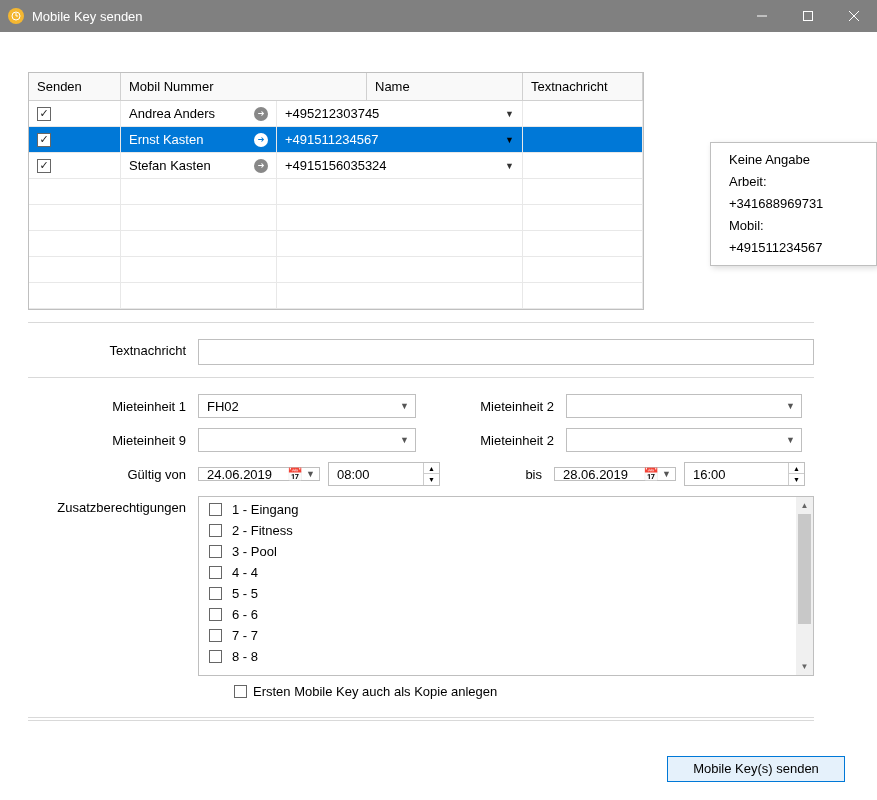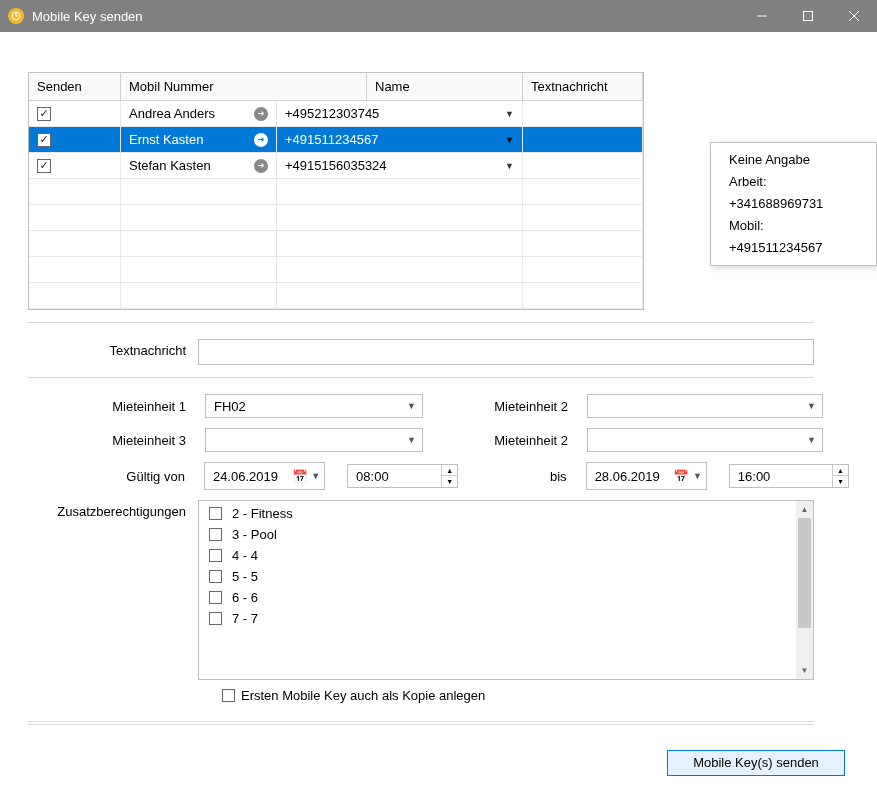--- a/index.html
+++ b/index.html
@@ -30,40 +30,40 @@
   .arrow-circ { width:14px; height:14px; border-radius:50%; background:#888; display:inline-flex; align-items:center; justify-content:center; }
   .row.selected .arrow-circ { background:#fff; }
   .arrow-circ::after { content:"➔"; font-size:8px; color:#fff; }
   .row.selected .arrow-circ::after { color:#0078d7; }
   .dd { font-size:9px; color:#333; }
   .row.selected .dd { color:#000; }
   .divider { border-top:1px solid #d9d9d9; margin: 10px 0 16px 0; width: 786px; }
   .textinput { width:616px; height:26px; border:1px solid #bfbfbf; padding:2px 4px; }
   .combo { height:24px; border:1px solid #bfbfbf; background:#fff; display:flex; align-items:center; justify-content:space-between; padding:0 6px 0 8px; }
   .combo .arr { font-size:9px; color:#555; }
-  .form-row { display:flex; align-items:center; margin-bottom:10px;gap:7px; }
+  .form-row { display:flex; align-items:center; margin-bottom:10px; }
   .lbl { text-align:right; padding-right:12px; }
-  .datebox { height:28px; border:1px solid #bfbfbf; background:#fff; display:flex; align-items:center; padding:0 4px 0 8px; }
+  .datebox { height:14px; border:1px solid #bfbfbf; background:#fff; display:flex; align-items:center; padding:0 4px 0 8px; }
   .datebox .cal { width:18px; text-align:center; }
   .datebox .arr { font-size:9px; color:#555; margin-left:2px; }
   .spin { height:24px; border:1px solid #bfbfbf; background:#fff; display:flex; align-items:center; }
   .spin .val { flex:1; padding-left:8px; }
   .spin .btns { width:16px; display:flex; flex-direction:column; border-left:1px solid #ccc; }
   .spin .btns div { height:11px; font-size:7px; text-align:center; line-height:11px; border-bottom:1px solid #ccc; }
   .spin .btns div:last-child { border-bottom:none; }
   .listbox { width:616px; height:180px; border:1px solid #bfbfbf; position:relative; background:#fff; }
   .listbox-inner { position:absolute; left:0; top:0; right:17px; bottom:0; overflow:hidden; padding:2px 0; }
   .listitem { display:flex; align-items:center; padding:2px 10px; height:21px; }
   .listitem .chk2 { width:13px; height:13px; border:1px solid #666; margin-right:10px; }
   .scrollbar { position:absolute; right:0; top:0; bottom:0; width:17px; background:#f0f0f0; }
   .scrollbar .up, .scrollbar .down { height:17px; text-align:center; font-size:8px; line-height:17px; color:#666; }
   .scrollbar .thumb { position:absolute; top:17px; left:2px; right:2px; height:110px; background:#c8c8c8; }
-  .copychk-row { display:flex; align-items:center; margin-top:8px; margin-left:4px;padding-left:20px; }
+  .copychk-row { display:flex; align-items:center; margin-top:8px; margin-left:16px;padding-left:20px; }
   .copychk-row .chk2 { width:13px; height:13px; border:1px solid #666; margin-right:6px; }
-  .footer { position:absolute; right:32px; bottom:24px; }
+  .footer { position:absolute; right:32px; bottom:18px; }
   .sendbtn { width:178px; height:26px; border:1px solid #0078d7; background:#e5f1fb; text-align:center; line-height:24px; }
   .tooltip { position:absolute; background:#fff; border:1px solid #bfbfbf; box-shadow:2px 2px 6px rgba(0,0,0,0.15); padding:6px 18px; line-height:22px; z-index:100; }
   hr.double-divider { border:none; border-top:1px solid #d9d9d9; margin:0; }
 </style>
 </head>
 <body>
 
 <div class="titlebar">
   <div class="icon-circle">
     <svg width="10" height="10" viewBox="0 0 10 10">
@@ -198,21 +198,21 @@
       <span class="arr">▼</span>
     </div>
     <div class="lbl" style="width:150px">Mieteinheit 2</div>
     <div class="combo" style="width:236px">
       <span></span>
       <span class="arr">▼</span>
     </div>
   </div>
 
   <div class="form-row">
-    <div class="lbl" style="width:170px">Mieteinheit 3</div>
+    <div class="lbl" style="width:170px">Mieteinheit 9</div>
     <div class="combo" style="width:218px">
       <span></span>
       <span class="arr">▼</span>
     </div>
     <div class="lbl" style="width:150px">Mieteinheit 2</div>
     <div class="combo" style="width:236px">
       <span></span>
       <span class="arr">▼</span>
     </div>
   </div>
@@ -248,20 +248,24 @@
     </div>
   </div>
 
   <div class="section" style="margin-bottom:4px">
     <div class="label-col">Zusatzberechtigungen</div>
     <div class="field-col">
       <div class="listbox">
         <div class="listbox-inner" id="perm-list">
             <div class="listitem">
               <div class="chk2"></div>
+              <span>1 - Eingang</span>
+            </div>
+            <div class="listitem">
+              <div class="chk2"></div>
               <span>2 - Fitness</span>
             </div>
             <div class="listitem">
               <div class="chk2"></div>
               <span>3 - Pool</span>
             </div>
             <div class="listitem">
               <div class="chk2"></div>
               <span>4 - 4</span>
             </div>
@@ -269,20 +273,24 @@
               <div class="chk2"></div>
               <span>5 - 5</span>
             </div>
             <div class="listitem">
               <div class="chk2"></div>
               <span>6 - 6</span>
             </div>
             <div class="listitem">
               <div class="chk2"></div>
               <span>7 - 7</span>
+            </div>
+            <div class="listitem">
+              <div class="chk2"></div>
+              <span>8 - 8</span>
             </div>
           </div>
         <div class="scrollbar">
           <div class="up">▲</div>
           <div class="thumb"></div>
           <div class="down" style="position:absolute;bottom:0;width:100%">▼</div>
         </div>
       </div>
       <div class="copychk-row">
         <div class="chk2"></div>

